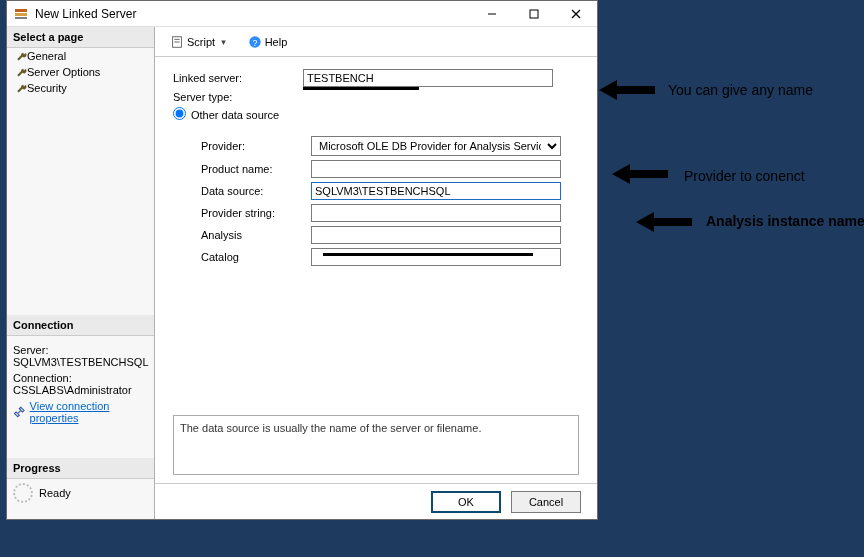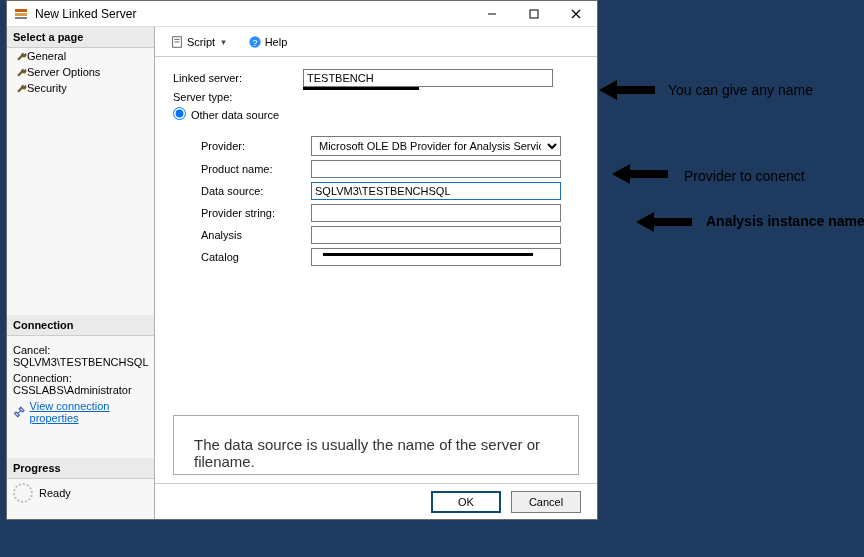--- a/index.html
+++ b/index.html
@@ -34,21 +34,21 @@
 
   .form { flex:1; padding: 12px 18px 6px 18px; position:relative; }
   .row { display:flex; align-items:center; margin-bottom:4px; }
   .row label { width: 130px; }
   .row input[type=text], .row select { flex:1; max-width:250px; height:18px; border:1px solid #7a7a7a; font-size:11px; padding:0 3px; background:#fff; }
   .row select { height:20px; }
   .indent { margin-left: 20px; padding-left: 8px; }
   .section-gap { height:10px; }
   .blackline { position:absolute; height:3px; background:#000; }
 
-  .helpbox { margin: 8px 18px 8px 18px; border:1px solid #aaa; padding:20px; height:60px; font-size:15px; color:#333; }
+  .helpbox { margin: 8px 18px 8px 18px; border:1px solid #aaa; padding:6px; height:60px; font-size:11px; color:#333; }
 
   .footer { height: 36px; border-top:1px solid #ccc; display:flex; justify-content:flex-end; align-items:center; gap:10px; padding-right:16px; }
   .btn { width:70px; height:22px; border:1px solid #7a7a7a; background:#efefef; font-size:11px; cursor:pointer; }
   .btn.primary { border:2px solid #0c4a6e; background:#fff; }
 
   .arrow { position:absolute; display:flex; align-items:center; }
   .arrow svg { width:60px; height:24px; }
   .anno { position:absolute; color:#000; font-size:14px; font-family: Arial, sans-serif; white-space:nowrap; }
 </style>
 </head>
@@ -103,21 +103,21 @@
         </div>
         <div class="sideitem">
           <svg viewBox="0 0 16 16">
               <path d="M12 4a3 3 0 00-4 3l-5 5 2 2 5-5a3 3 0 004-5l-2 2-1-1z" fill="#6a5a2a"></path>
             </svg>
           <span>Security</span>
         </div>
         <div class="spacer"></div>
         <div class="sideheader">Connection</div>
         <div class="conn-section">
-          <div class="lbl">Cancel:</div>
+          <div class="lbl">Server:</div>
           <div class="val">SQLVM3\TESTBENCHSQL</div>
           <div class="lbl">Connection:</div>
           <div class="val">CSSLABS\Administrator</div>
           <div style="display:flex;align-items:center;gap:4px;margin-top:4px;">
             <svg width="14" height="14" viewBox="0 0 16 16">
                 <path d="M4 8l-2 2 4 4 2-2zM10 2l-2 2 4 4 2-2zM6 10l4-4" stroke="#3a5aa8" stroke-width="1.5" fill="none"></path>
               </svg>
             <span class="link">View connection properties</span>
           </div>
         </div>

